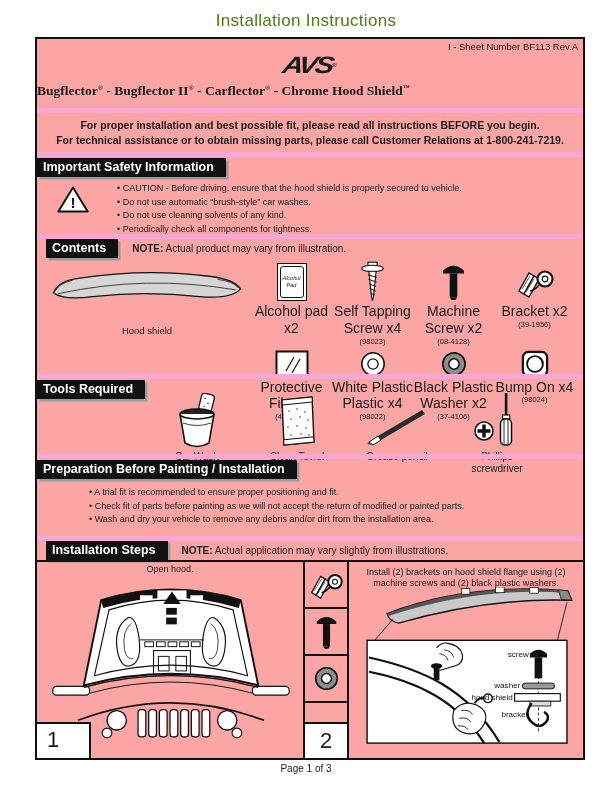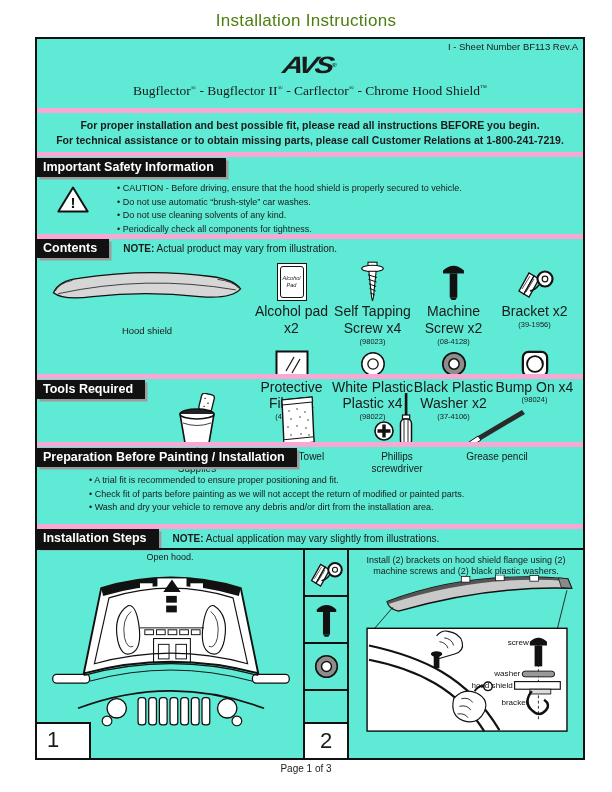--- a/index.html
+++ b/index.html
@@ -9,51 +9,51 @@
     -webkit-font-smoothing:antialiased;
   }
   svg text{font-family:"Liberation Sans", sans-serif;}
   .page-title{
     position:absolute;top:11px;left:0;width:612px;text-align:center;
     font-size:17px;font-weight:400;letter-spacing:.3px;color:#4d7c0f;
   }
   .main-box{
     position:absolute;left:35px;top:37px;width:550px;height:723px;
     border:2px solid #111;box-sizing:border-box;display:flex;flex-direction:column;
-    background:#5eead4;
+    background:#fca5a5;
   }
   .footer{
     position:absolute;top:763px;left:0;width:612px;text-align:center;font-size:10px;
   }
   
   .sec{box-sizing:border-box;}
   .sec+.sec{border-top:5px solid #f9a8d4;}
   .sec-header{height:69px;}
   .sec-notice{height:44px;display:flex;flex-direction:column;justify-content:center;
     text-align:center;font-weight:bold;font-size:10.5px;line-height:1.35;}
   .sec-safety{height:82px;}
   .sec-contents{height:140px;display:flex;flex-direction:column;}
-  .sec-tools{height:68px;}
+  .sec-tools{height:80px;}
   .sec-prep{height:82px;}
   .sec-install{flex:1;display:flex;flex-direction:column;min-height:0;}
   
   .sheet-number{text-align:right;font-size:9.5px;padding:2px 5px 0 0;}
   .logo-row{display:flex;justify-content:center;align-items:flex-start;height:28px;}
   .logo{font-weight:900;font-style:italic;font-size:29px;line-height:26px;
     letter-spacing:-3px;transform:skewX(-10deg) scaleY(.82);transform-origin:center;}
   .logo-mark{font-size:7px;font-weight:400;vertical-align:top;letter-spacing:0;}
-  .products{text-align:center;font-family:"Liberation Serif", serif;font-weight:normal;
+  .products{text-align:left;font-family:"Liberation Serif", serif;font-weight:bold;
     font-size:13.5px;padding-top:3px;}
   .products sup{font-size:7px;}
   
   .sec-bar{
     display:inline-block;background:#111;color:#fff;font-weight:bold;font-size:12.5px;
     padding:2px 12px 3px 6px;box-shadow:2.5px 2.5px 0 #9b9b9b;white-space:nowrap;
   }
-  .hdr-row{display:flex;align-items:flex-start;}
+  .hdr-row{display:flex;align-items:flex-start;margin-left:9px;}
   .note-text{font-size:10px;padding:4px 0 0 14px;}
   
   .safety-body{display:flex;padding:5px 0 0 20px;}
   .warn-wrap{width:34px;padding-top:3px;}
   ul.bullets{margin:0 0 0 26px;padding:0;list-style:none;font-size:9px;line-height:1.5;}
   ul.bullets li::before{content:"• ";}
   .sec-prep ul.bullets{margin:7px 0 0 52px;}
   
   .contents-body{flex:1;display:flex;min-height:0;}
   .hood-col{width:214px;text-align:center;padding:8px 0 0 6px;box-sizing:border-box;}
@@ -302,40 +302,40 @@
               <circle cx="14" cy="42" r="0.7"></circle>
                 <circle cx="24" cy="41" r="0.7"></circle>
                 <circle cx="32" cy="42" r="0.7"></circle>
             </g>
           </svg>
         </div>
         <div class="tool-label">Clean Towel</div>
       </div>
       <div class="tool">
         <div class="tool-icon">
+          <svg width="66" height="46" viewBox="0 0 66 46">
+            <polygon points="14,33 58,7 61,11 17,37" fill="#2a2a2a"></polygon>
+            <polygon points="5,39 14,33 17,37 9,42" fill="#fff" stroke="#111" stroke-width="1"></polygon>
+            <polygon points="5,39 9,42 3,41" fill="#444"></polygon>
+          </svg>
+        </div>
+        <div class="tool-label">Grease pencil</div>
+      </div>
+      <div class="tool">
+        <div class="tool-icon">
           <svg width="52" height="58" viewBox="0 0 52 58">
             <circle cx="13" cy="40" r="9" fill="#fff" stroke="#111" stroke-width="1.6"></circle>
             <path d="M13,33.5 L13,46.5 M6.5,40 L19.5,40" stroke="#111" stroke-width="3.4"></path>
             <rect x="33.8" y="2" width="2.6" height="22" fill="#111"></rect>
             <rect x="31.5" y="24" width="7.2" height="4" fill="#fff" stroke="#111" stroke-width="1.2"></rect>
             <rect x="29.5" y="28" width="11" height="26" rx="4.5" fill="#fff" stroke="#111" stroke-width="1.5"></rect>
             <path d="M33,29 L33,53 M37,29 L37,53" stroke="#111" stroke-width="0.9"></path>
           </svg>
         </div>
         <div class="tool-label">Phillips screwdriver</div>
-      </div>
-      <div class="tool">
-        <div class="tool-icon">
-          <svg width="66" height="46" viewBox="0 0 66 46">
-            <polygon points="14,33 58,7 61,11 17,37" fill="#2a2a2a"></polygon>
-            <polygon points="5,39 14,33 17,37 9,42" fill="#fff" stroke="#111" stroke-width="1"></polygon>
-            <polygon points="5,39 9,42 3,41" fill="#444"></polygon>
-          </svg>
-        </div>
-        <div class="tool-label">Grease pencil</div>
       </div>
     </div>
   </div>
 
   <div class="sec sec-prep">
     <div class="sec-bar">Preparation Before Painting / Installation</div>
     <ul class="bullets">
       <li>A trial fit is recommended to ensure proper positioning and fit.</li>
       <li>Check fit of parts before painting as we will not accept the return of modified or painted parts.</li>
       <li>Wash and dry your vehicle to remove any debris and/or dirt from the installation area.</li>

